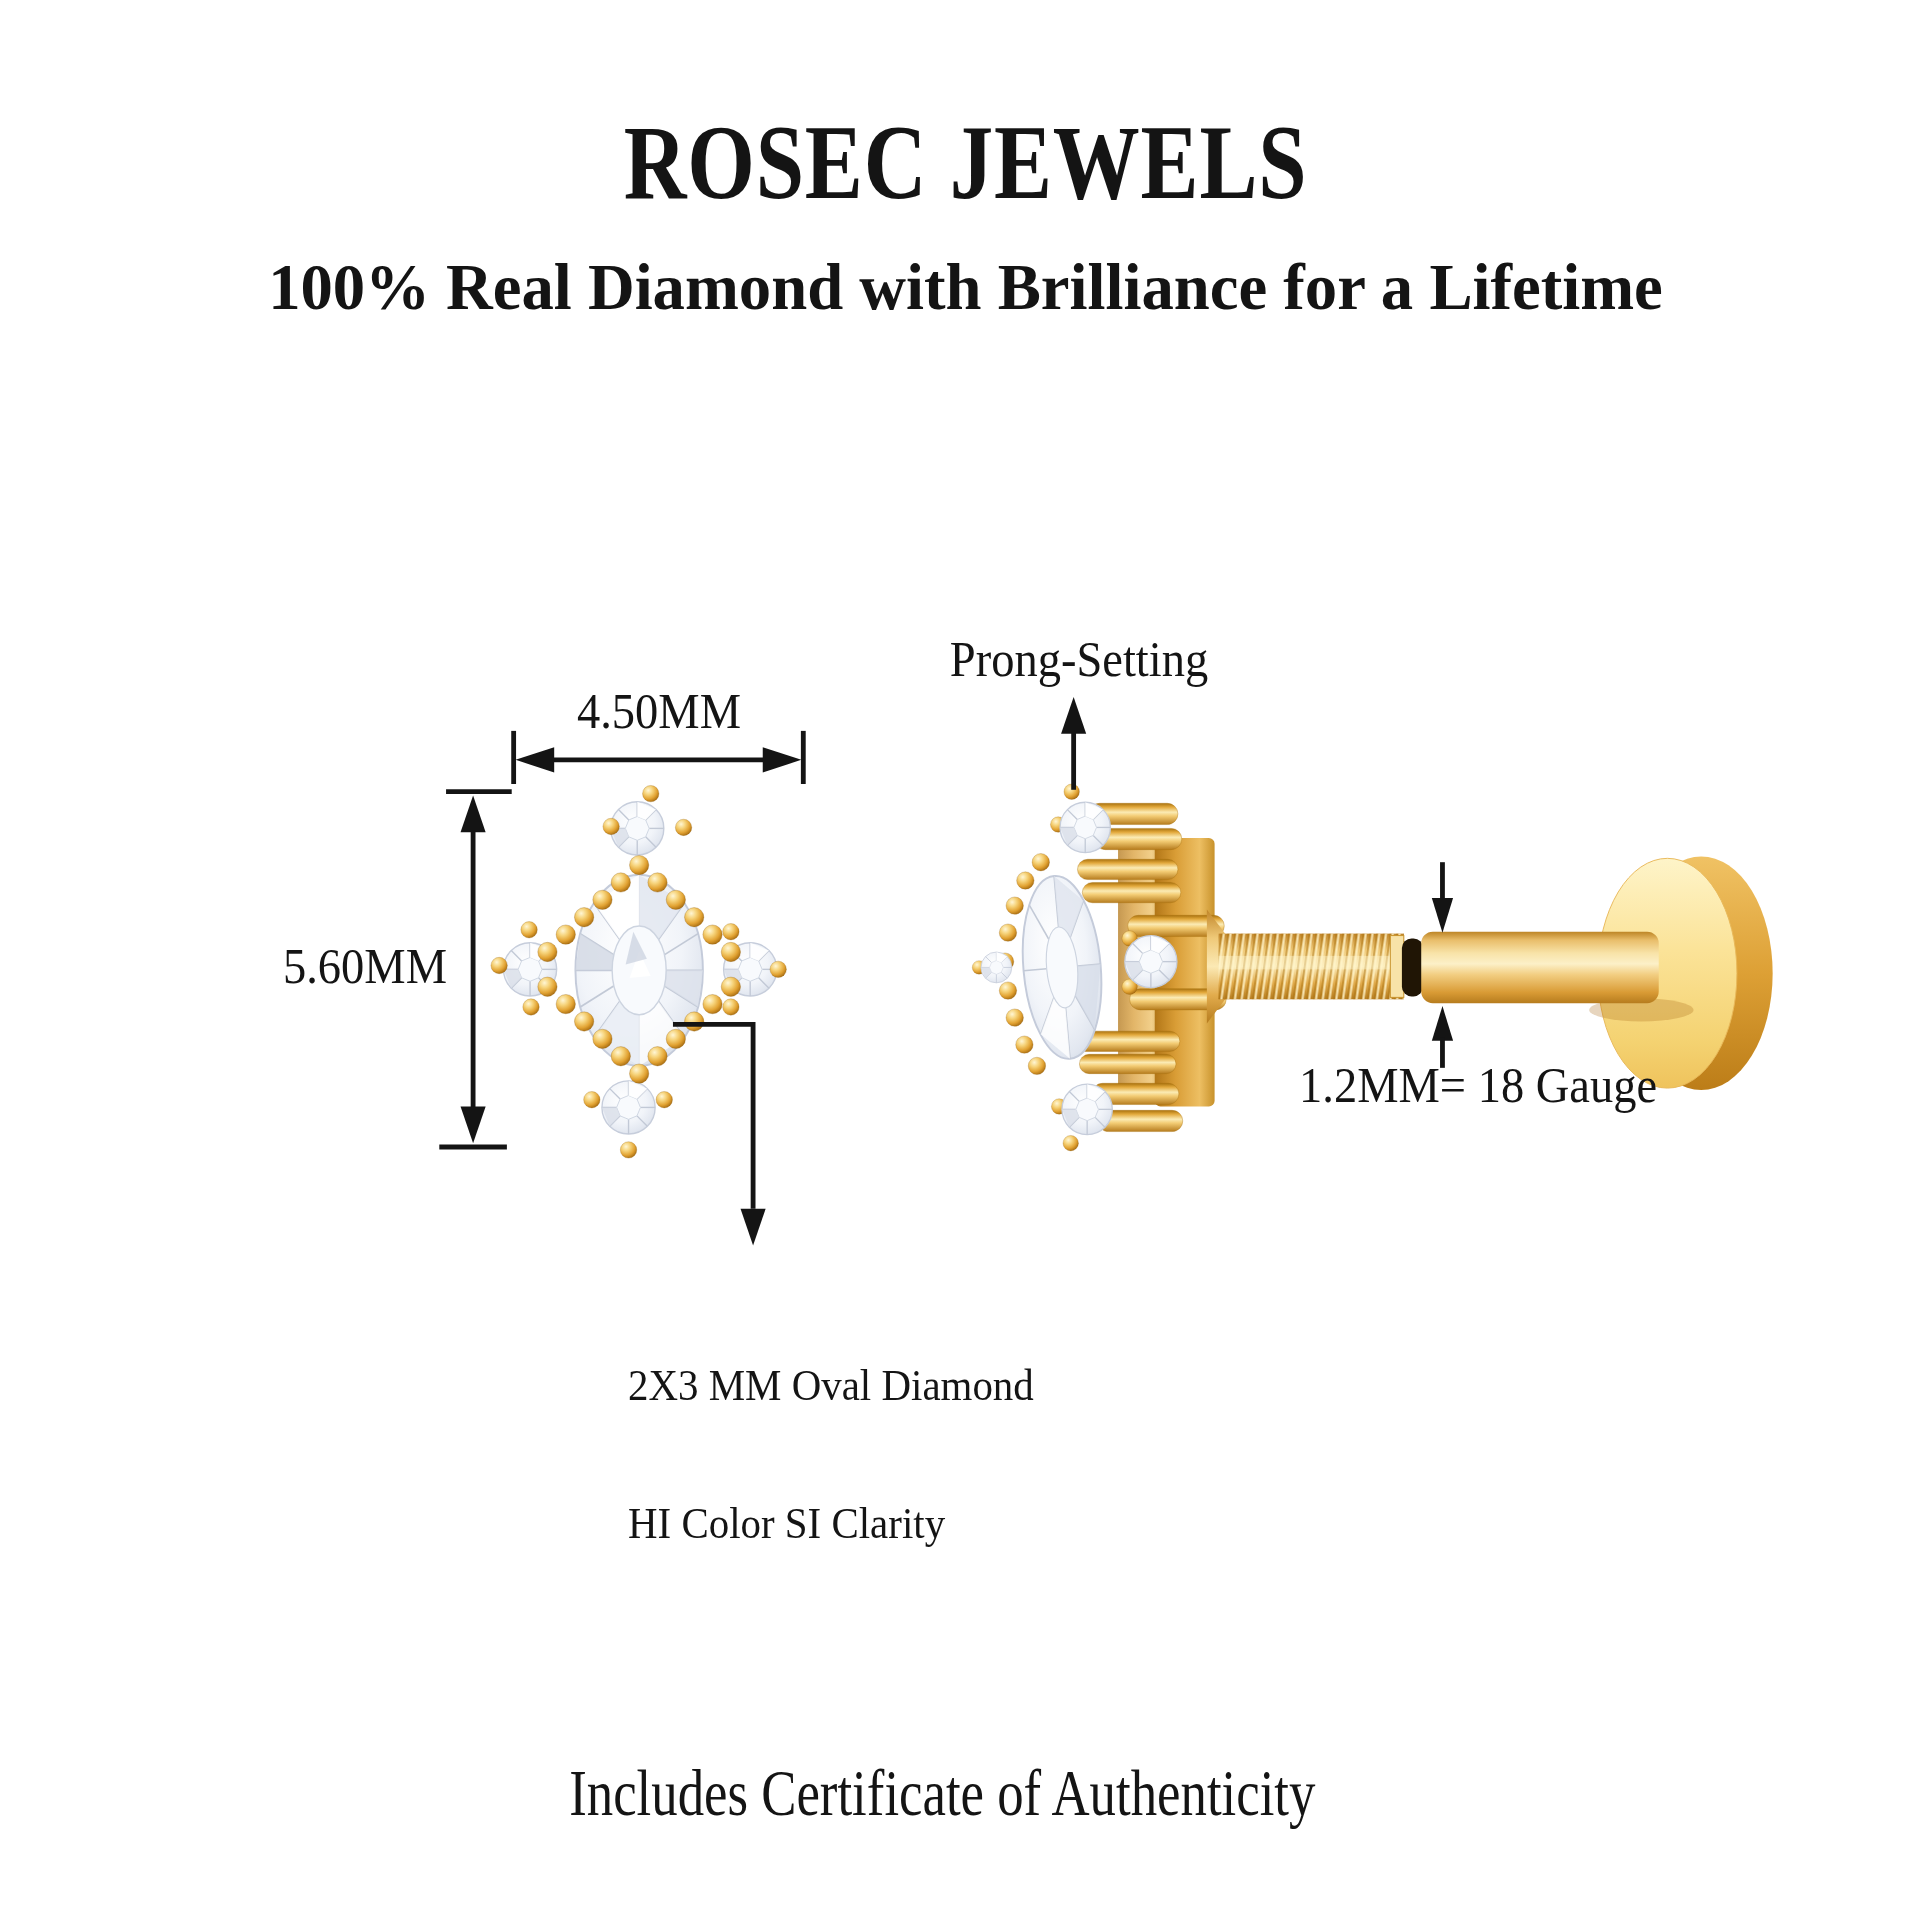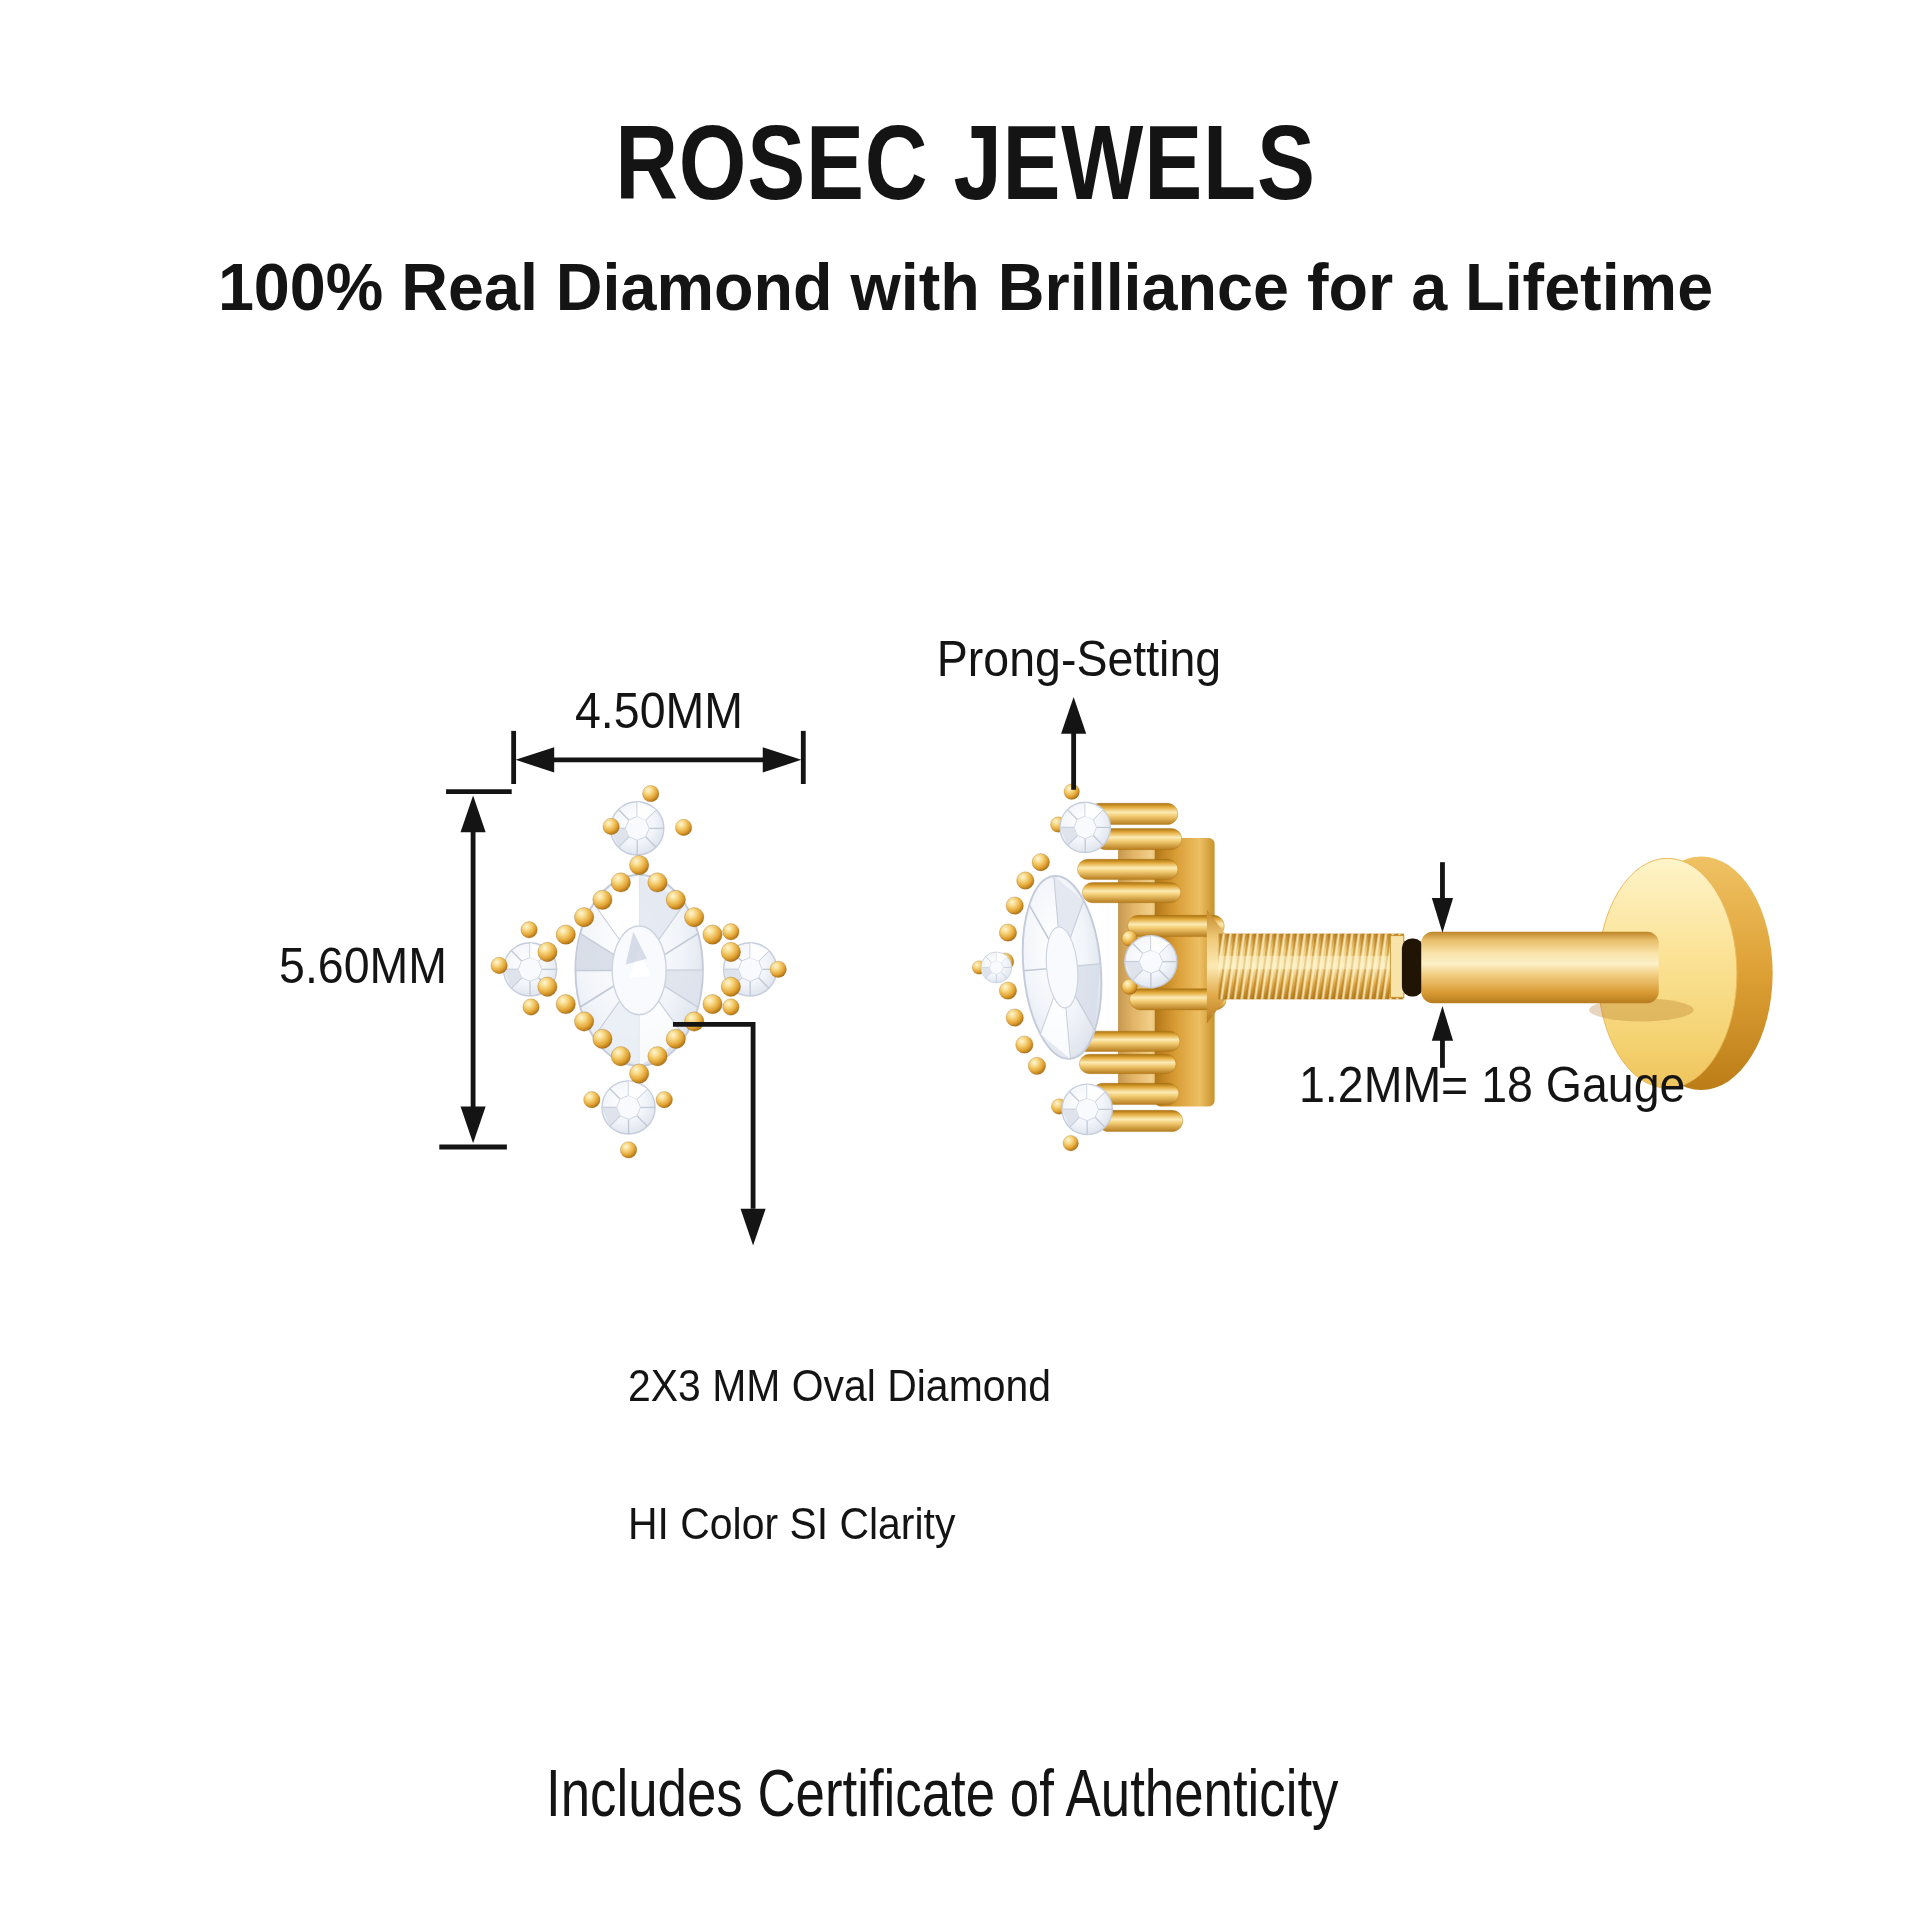--- a/index.html
+++ b/index.html
@@ -1,17 +1,17 @@
 <!DOCTYPE html>
 <html><head>
 <meta charset="utf-8">
 <style>
   html,body{margin:0;padding:0;background:#fff;}
   .page{position:relative;width:1931px;height:1931px;background:#fff;overflow:hidden;
-        font-family:Liberation Sans, sans-serif;color:#141414;}
+        font-family:Liberation Serif, serif;color:#141414;}
   .txt{position:absolute;white-space:nowrap;color:#141414;}
   .center{left:0;width:1931px;text-align:center;}
   #scene{position:absolute;left:0;top:0;}
   .brand{top:102px;font-size:106px;font-weight:700;transform:scaleX(.82);transform-origin:center;letter-spacing:1px;}
   .tagline{top:249px;font-size:66px;font-weight:700;transform:scaleX(.98);transform-origin:center;}
   .ann{font-size:50px;transform:scaleX(.93);}
   .wlab{left:466px;top:682px;width:386px;text-align:center;transform-origin:center;}
   .hlab{left:254px;top:937px;width:193px;text-align:right;transform-origin:right center;}
   .pronglab{left:886px;top:630px;width:386px;text-align:center;transform-origin:center;}
   .gaugelab{left:1299px;top:1056px;transform-origin:left center;}

